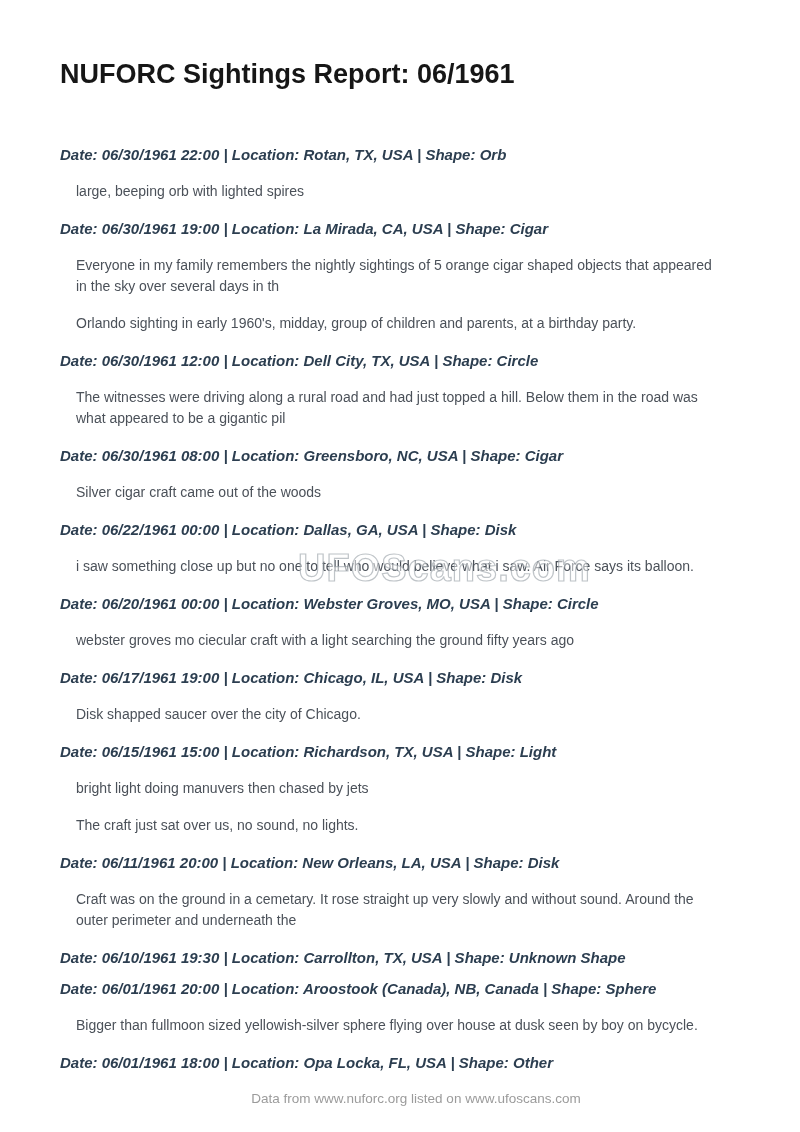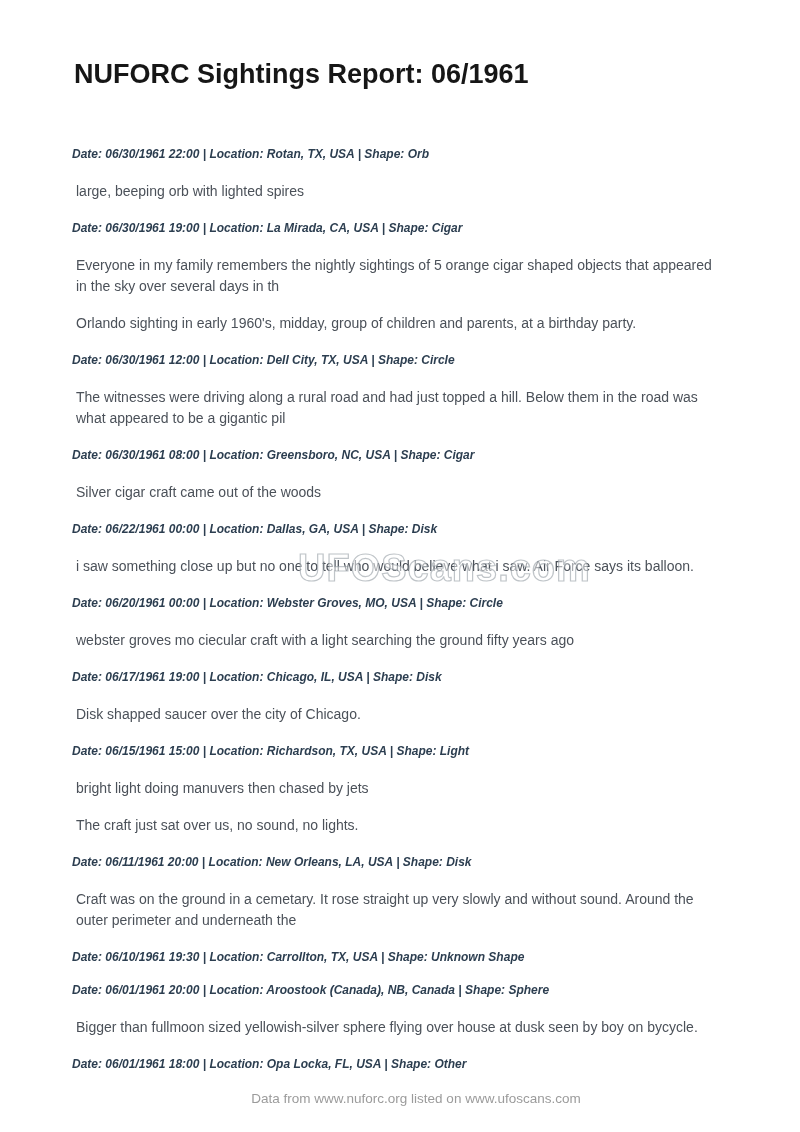--- a/index.html
+++ b/index.html
@@ -12,32 +12,32 @@
     height: 1132px;
     position: relative;
     overflow: hidden;
     font-family: "Liberation Sans", sans-serif;
   }
   .page {
     padding: 58px 62px 0 60px;
     position: relative;
   }
   .title {
-    margin: 0 0 54px 14px;
+    margin: 0 0 54px 0;
     font-size: 27px;
     line-height: 32px;
     font-weight: 700;
     color: #161616;
   }
   .entry {
     margin-bottom: 10px;
   }
   .entry-header {
-    margin: 12px;
-    font-size: 12px;
+    margin: 0;
+    font-size: 15px;
     line-height: 21px;
     font-weight: 700;
     font-style: italic;
     color: #2c3e50;
   }
   .entry-desc {
     margin: 16px;
     font-size: 14px;
     line-height: 21px;
     color: #4b5159;

